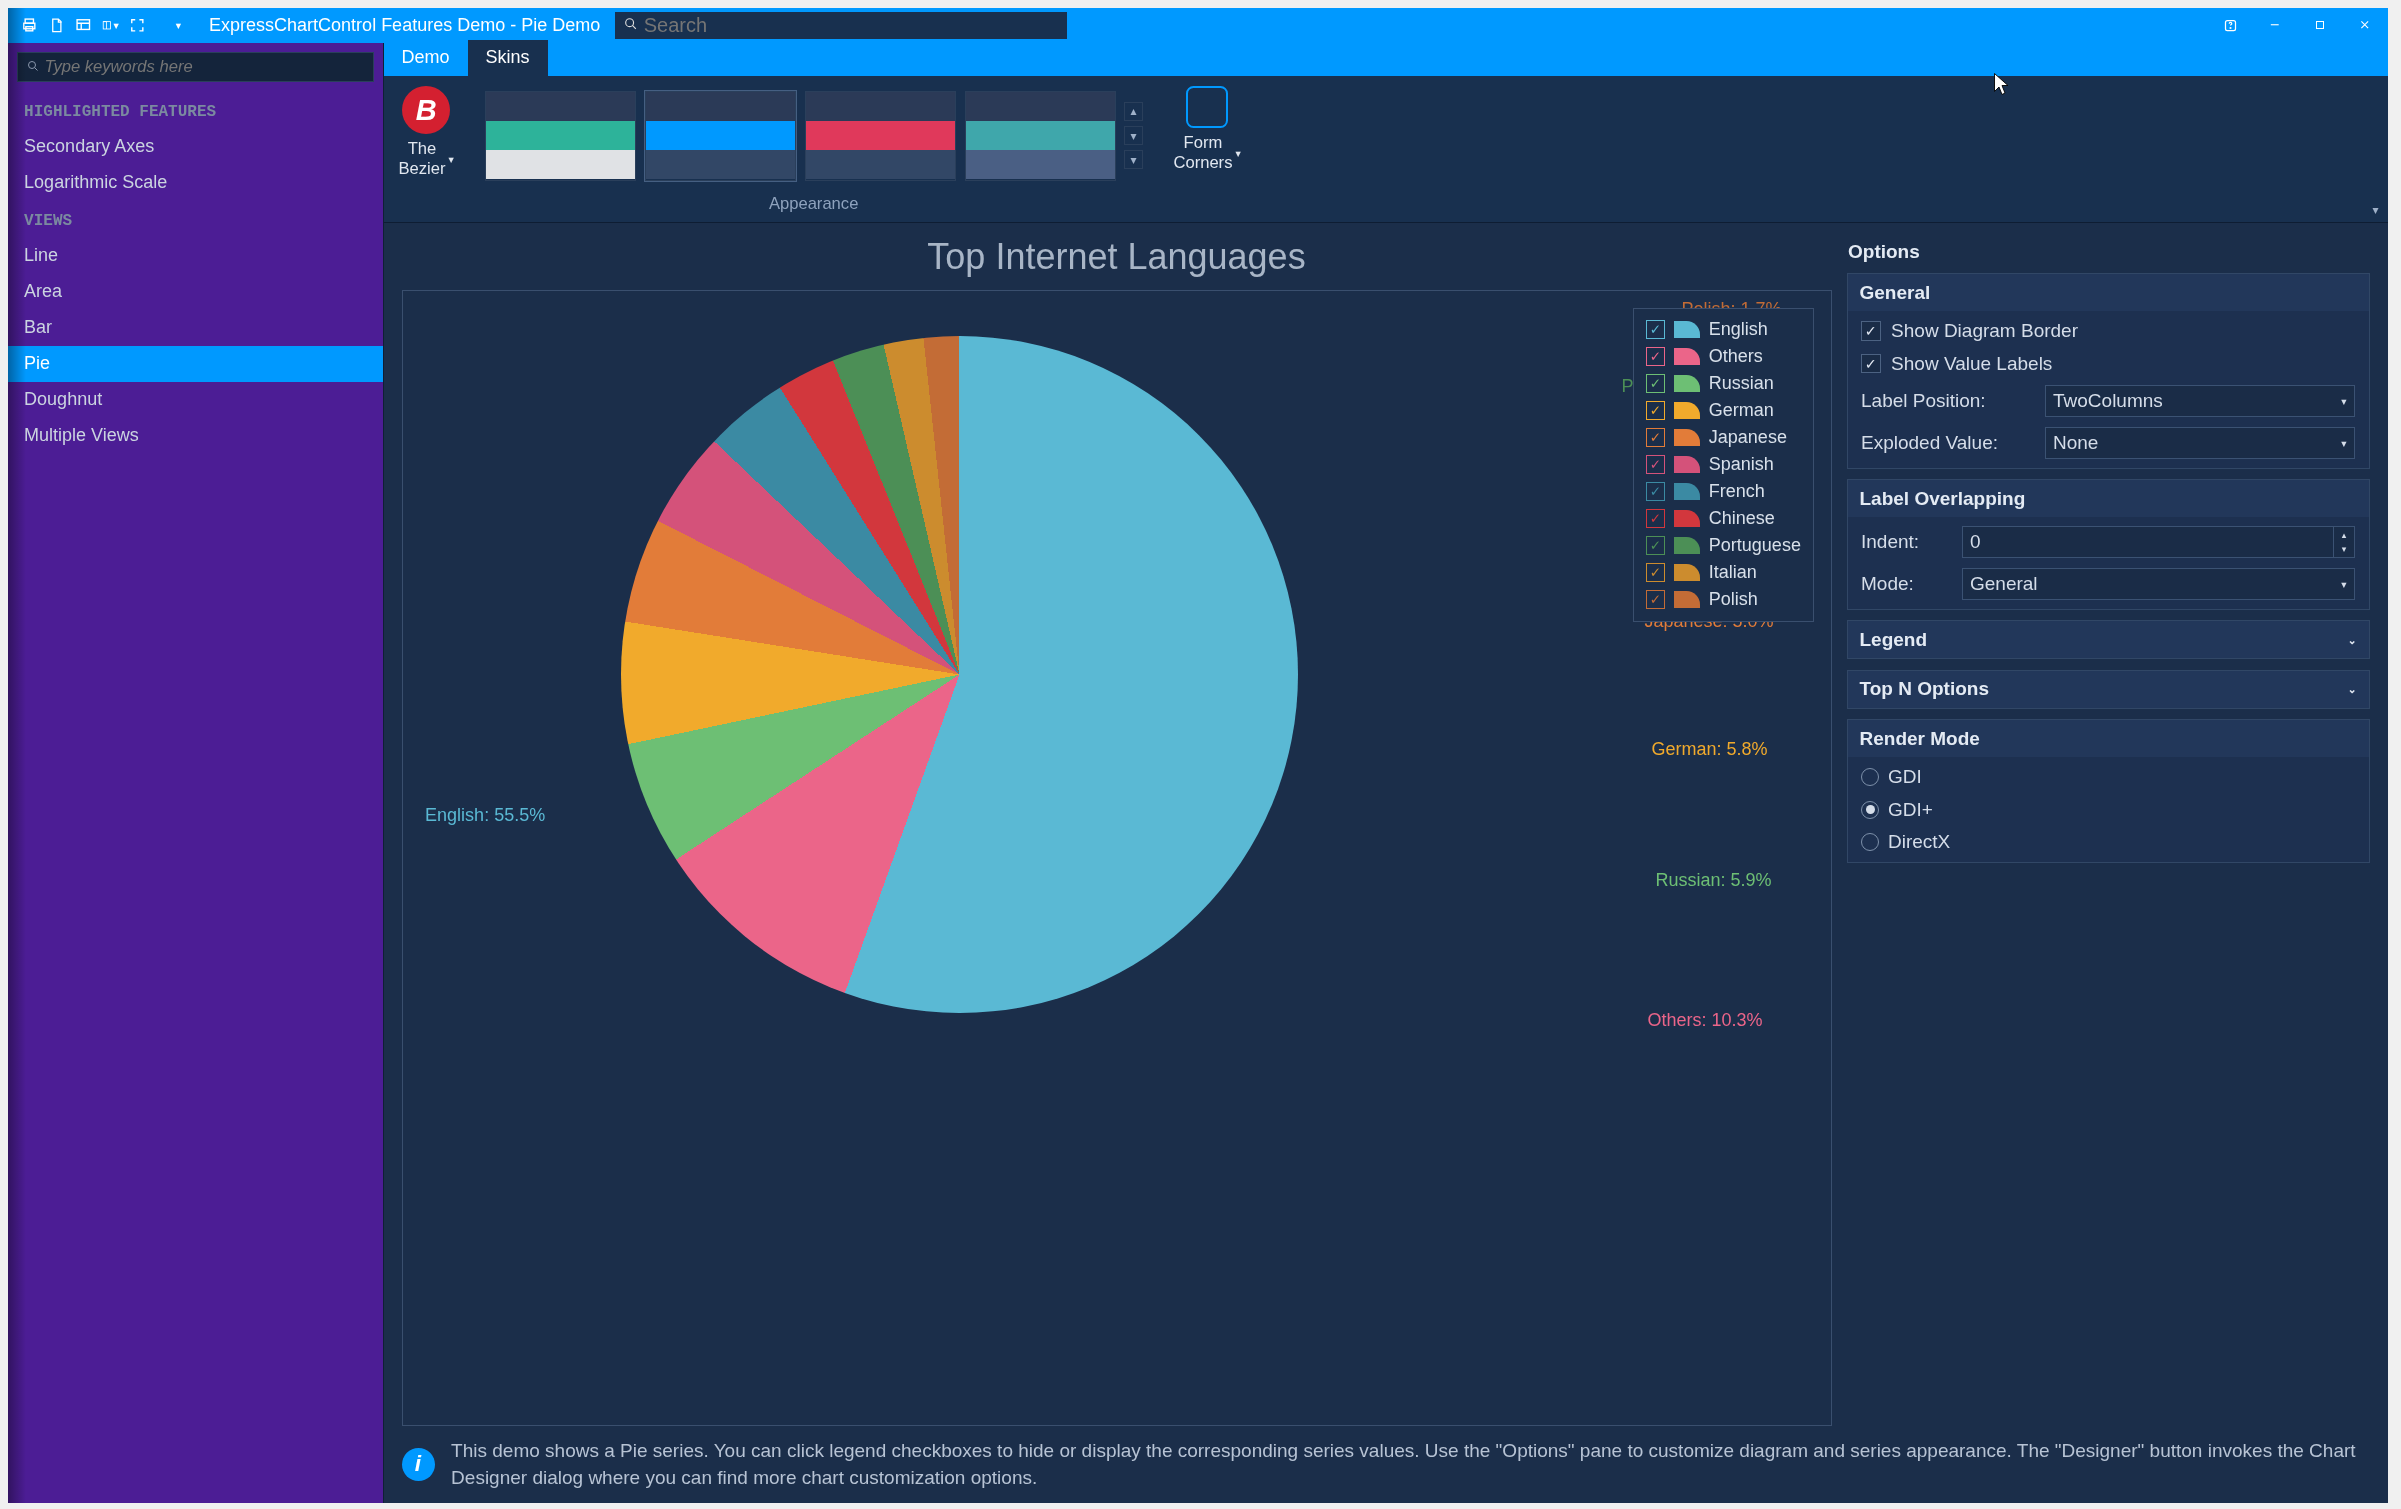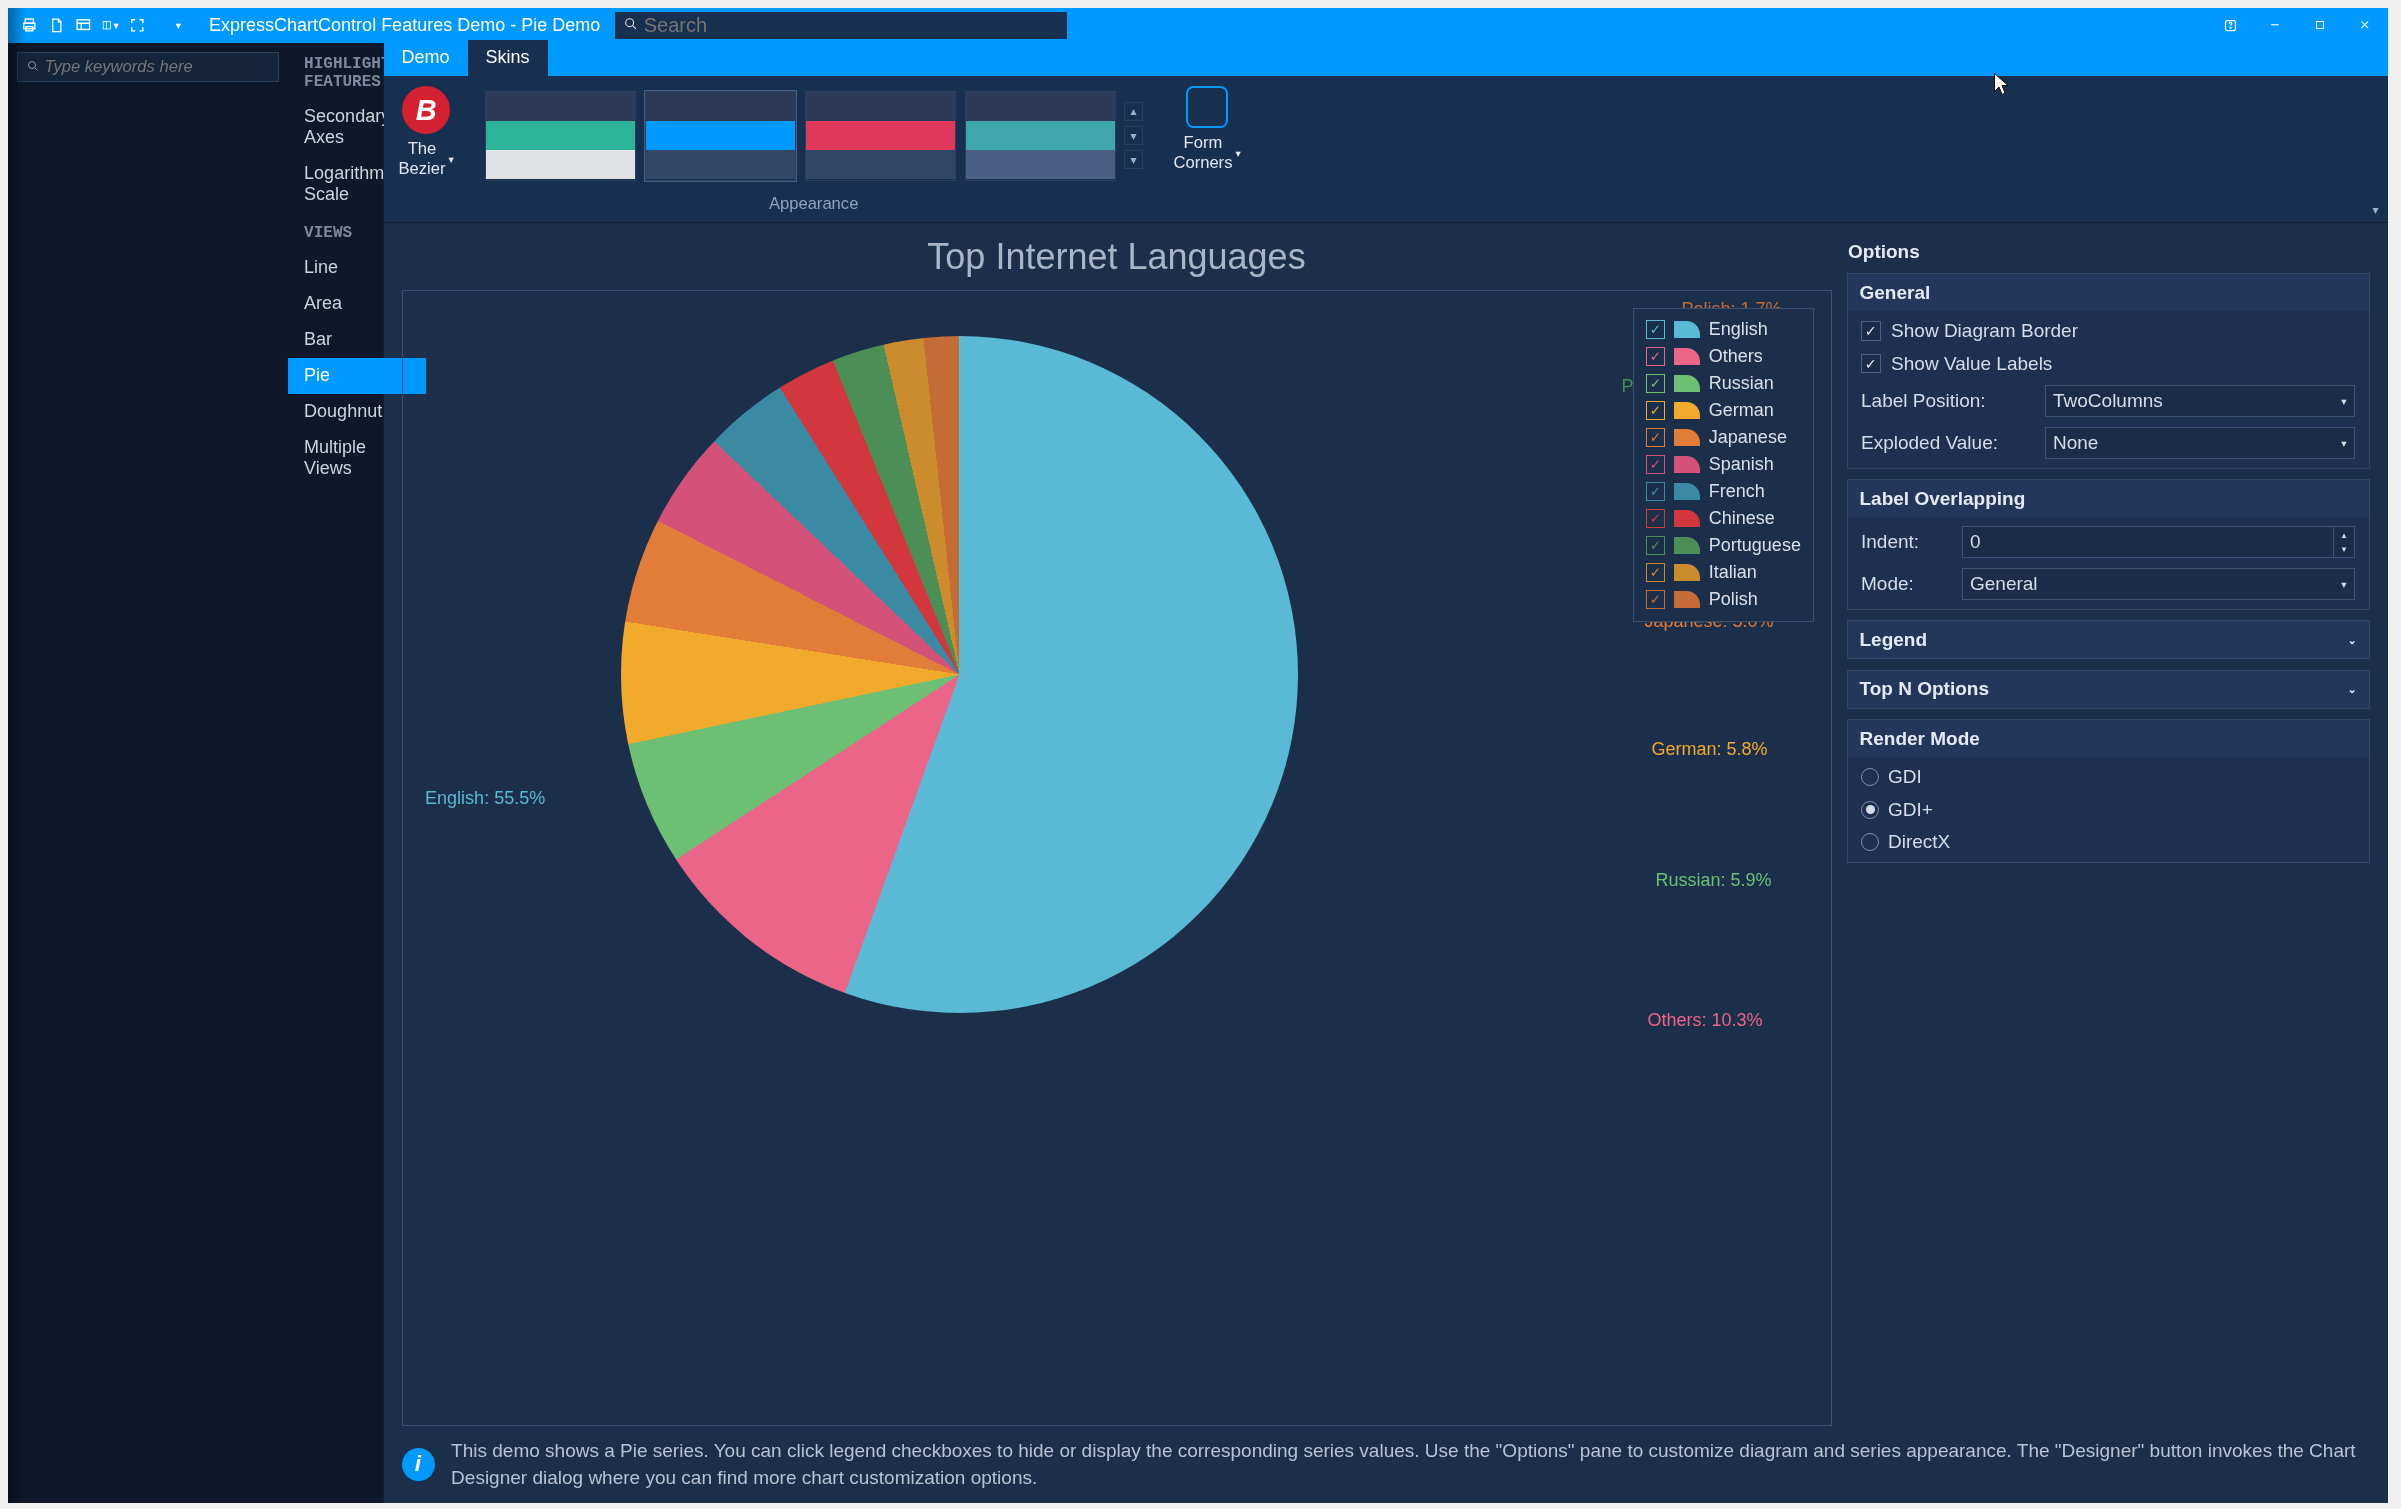--- a/index.html
+++ b/index.html
@@ -20,21 +20,21 @@
 }
 .tb-search input {
   flex: 1; background: transparent; border: none; color: #14b8a6; font-size: 20px; outline: none;
 }
 .tb-spacer { flex: 1; }
 .window-controls { display: flex; gap: 0; }
 .win-btn { width: 45px; height: 35px; display: flex; align-items: center; justify-content: center; }
 
 .main { flex: 1; display: flex; min-height: 0; }
 .sidebar {
-  width: 376px; background: #0f172a; display: flex; flex-direction: row; font-size: 18px;
+  width: 376px; background: #4c1d95; display: flex; flex-direction: column; font-size: 18px;
   border-right: 0.8px solid #0f1f35;
 }
 .search-box {
   margin: 9px; background: #14243b; height: 30px; border: 0.8px solid #2a3f5b;
   display: flex; align-items: center; padding: 0 9px; gap: 6px;
 }
 .search-box input {
   flex: 1; background: transparent; border: none; color: #8a97ab; font-size: 16.6px; font-style: italic; outline: none;
 }
 .section-head {
@@ -331,21 +331,21 @@
                 <div class="callout" style="left: 1279px; top: 7.5px; color: rgb(195, 108, 54); text-align: right;">Polish: 1.7%</div>
                 <div class="callout" style="left: 1279px; top: 47px; color: rgb(204, 140, 46); text-align: right;">Italian: 1.9%</div>
                 <div class="callout" style="left: 1219px; top: 85px; color: rgb(76, 143, 86); text-align: right;">Portuguese: 2.5%</div>
                 <div class="callout" style="left: 1257px; top: 123px; color: rgb(210, 55, 61); text-align: right;">Chinese: 2.8%</div>
                 <div class="callout" style="left: 1279px; top: 162px; color: rgb(59, 138, 163); text-align: right;">French: 4.0%</div>
                 <div class="callout" style="left: 1252px; top: 233px; color: rgb(212, 82, 122); text-align: right;">Spanish: 4.6%</div>
                 <div class="callout" style="left: 1242px; top: 320px; color: rgb(226, 124, 57); text-align: right;">Japanese: 5.0%</div>
                 <div class="callout" style="left: 1249px; top: 448px; color: rgb(241, 170, 44); text-align: right;">German: 5.8%</div>
                 <div class="callout" style="left: 1253px; top: 579px; color: rgb(109, 191, 116); text-align: right;">Russian: 5.9%</div>
                 <div class="callout" style="left: 1245px; top: 719px; color: rgb(235, 101, 137); text-align: right;">Others: 10.3%</div>
-                <div class="callout" style="left: 22.6px; top: 497px; color: rgb(90, 185, 212); right: auto;">English: 55.5%</div>
+                <div class="callout" style="left: 22.6px; top: 514px; color: rgb(90, 185, 212); right: auto;">English: 55.5%</div>
               </div>
             <div class="legend" id="legend">
                 <div class="legend-row">
                   <div class="chk" style="color: rgb(90, 185, 212);"></div>
                   <div class="swirl" style="background: rgb(90, 185, 212);"></div>
                   <span>English</span>
                 </div>
                 <div class="legend-row">
                   <div class="chk" style="color: rgb(235, 101, 137);"></div>
                   <div class="swirl" style="background: rgb(235, 101, 137);"></div>

